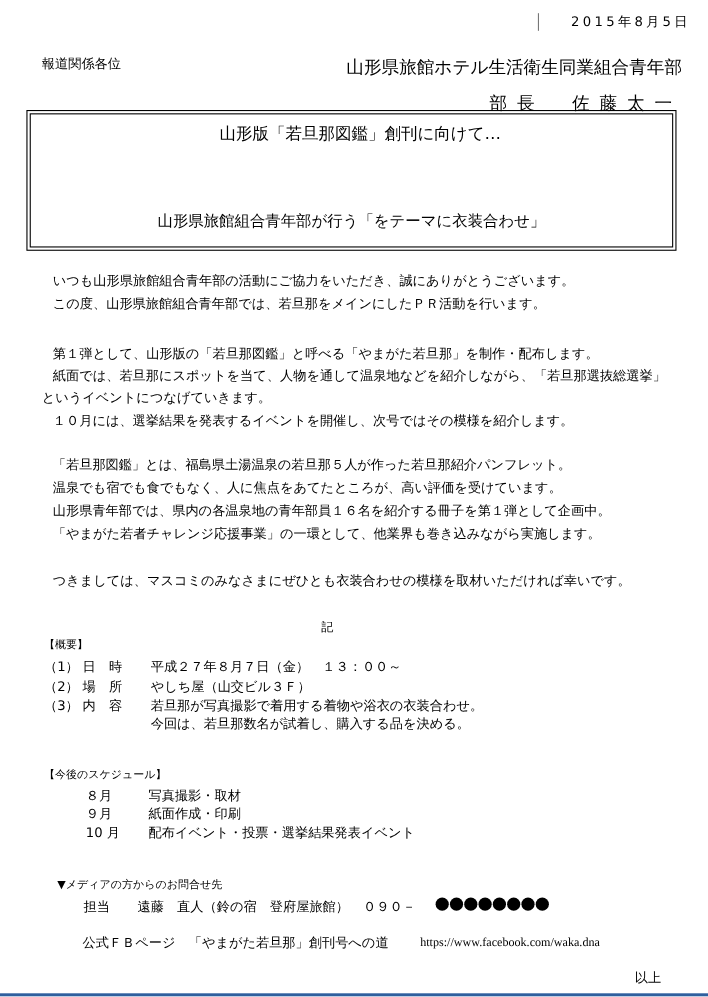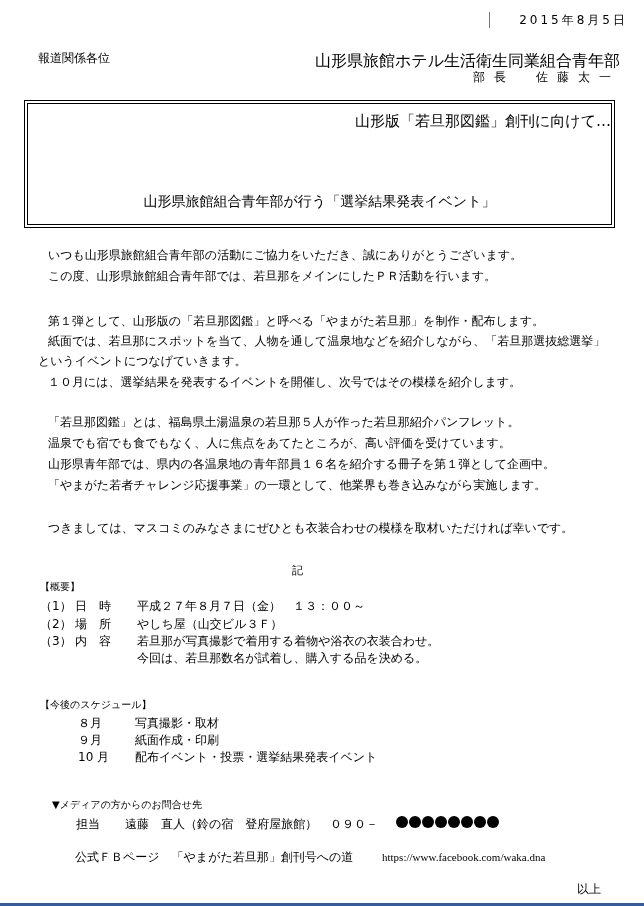--- a/index.html
+++ b/index.html
@@ -7,27 +7,27 @@
     width: 644px; height: 906px; position: relative; overflow: hidden;
     background: #ffffff; color: #000;
     font-family: "DejaVu Sans", "Liberation Sans", sans-serif;
     font-size: 12px;
   }
   .abs { position: absolute; white-space: nowrap; line-height: 1; }
   .date { right: 16px; top: 14px; font-size: 12px; letter-spacing: 3px; }
   .cursor { position: absolute; left: 489px; top: 12px; width: 1px; height: 16px; background: #777; }
   .to { left: 38px; top: 36px; font-size: 12px; margin-top: 16px; }
   .org { right: 24px; top: 53px; font-size: 16px; }
-  .sign { right: 24px; top: 71px; font-size: 12px; letter-spacing: 9px; text-align: center; }
+  .sign { right: 24px; top: 86px; font-size: 16px; letter-spacing: 9px; text-align: center; }
 
   .titlebox {
     position: absolute; left: 24px; top: 100px; width: 583px; height: 120px;
     border: 4px double #000;
   }
-  .title-sub { position: absolute; left: 16px; right: 0; top: 10px; text-align: right; font-size: 15px; line-height: 1; }
+  .title-sub { position: absolute; left: 16px; right: 0; top: 10px; text-align: center; font-size: 15px; line-height: 1; }
   .title-main { position: absolute; left: 0; right: 0; top: 42px; text-align: center; font-size: 25px; line-height: 1; letter-spacing: 1px; }
   .title-foot { position: absolute; left: 0; right: 0; top: 90px; text-align: center; font-size: 14px; line-height: 1; }
 
   .p { position: absolute; left: 36px; font-size: 12px; line-height: 1; white-space: nowrap; }
   .center { position: absolute; left: 0; right: 0; text-align: center; font-size: 11px; line-height: 1; }
 
   .sec { position: absolute; left: 36px; font-size: 10px; line-height: 1; white-space: nowrap; }
   .row { position: absolute; font-size: 12px; line-height: 1; white-space: nowrap; }
   .dot { display: inline-block; width: 12px; height: 12px; border-radius: 50%; background: #000; margin-right: 1px; vertical-align: -1px; }
   .mono { font-family: Liberation Serif, serif; font-size: 11px; }
@@ -40,21 +40,21 @@
 <div>
 
   <div class="cursor"></div>
   <div class="abs date">2015年8月5日</div>
   <div class="abs to">報道関係各位</div>
   <div class="abs org">山形県旅館ホテル生活衛生同業組合青年部</div>
   <div class="abs sign">部長　佐藤太一</div>
 
   <div class="titlebox">
     <div class="title-sub">山形版「若旦那図鑑」創刊に向けて…</div>
-    <div class="title-foot">山形県旅館組合青年部が行う「選挙結果発表イベント」</div>
+    <div class="title-foot">山形県旅館組合青年部が行う「をテーマに衣装合わせ」</div>
   </div>
 
   <div class="p" style="top:249px;left:48px">いつも山形県旅館組合青年部の活動にご協力をいただき、誠にありがとうございます。</div>
   <div class="p" style="top:270px;left:48px">この度、山形県旅館組合青年部では、若旦那をメインにしたＰＲ活動を行います。</div>
 
   <div class="p" style="top:315px;left:48px">第１弾として、山形版の「若旦那図鑑」と呼べる「やまがた若旦那」を制作・配布します。</div>
   <div class="p" style="top:335px;left:48px">紙面では、若旦那にスポットを当て、人物を通して温泉地などを紹介しながら、「若旦那選抜総選挙」</div>
   <div class="p" style="top:355px;left:38px">というイベントにつなげていきます。</div>
   <div class="p" style="top:376px;left:48px">１０月には、選挙結果を発表するイベントを開催し、次号ではその模様を紹介します。</div>
 

